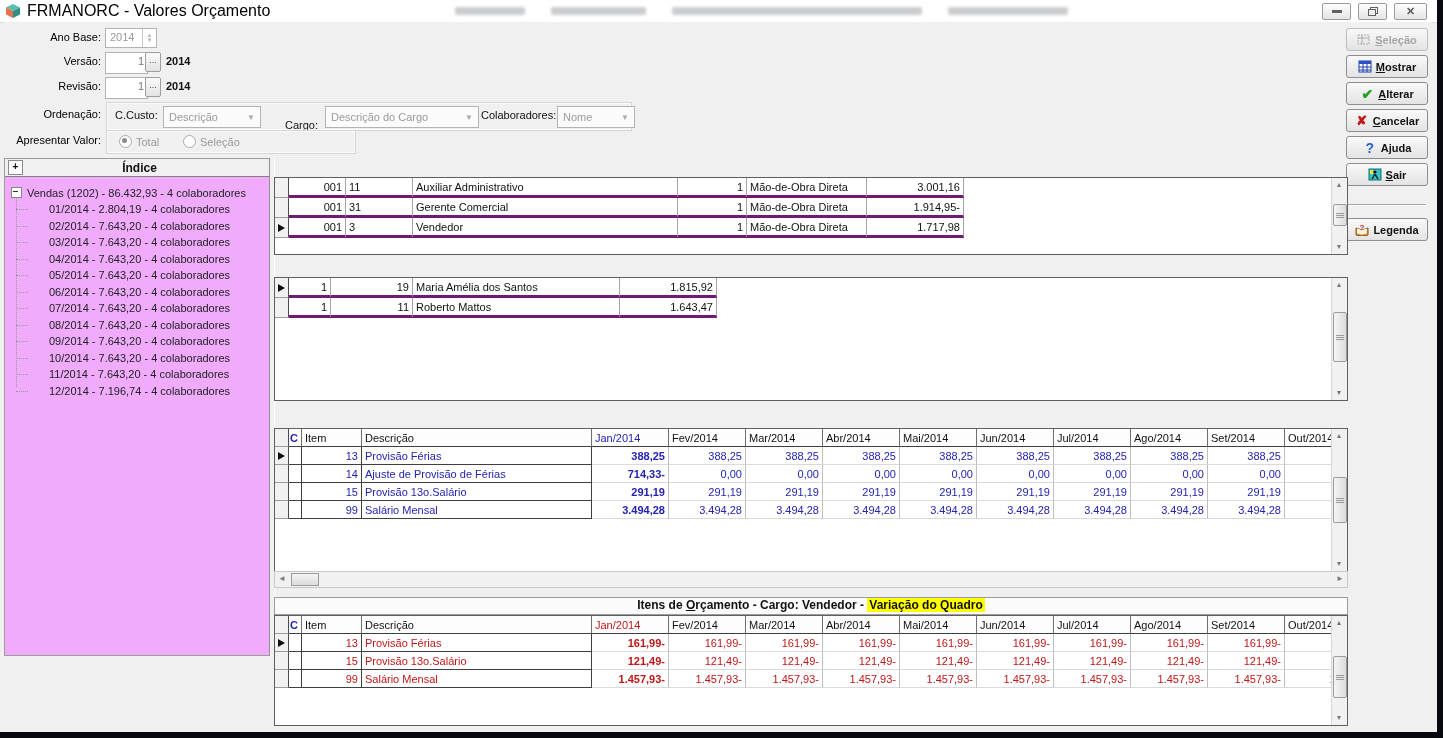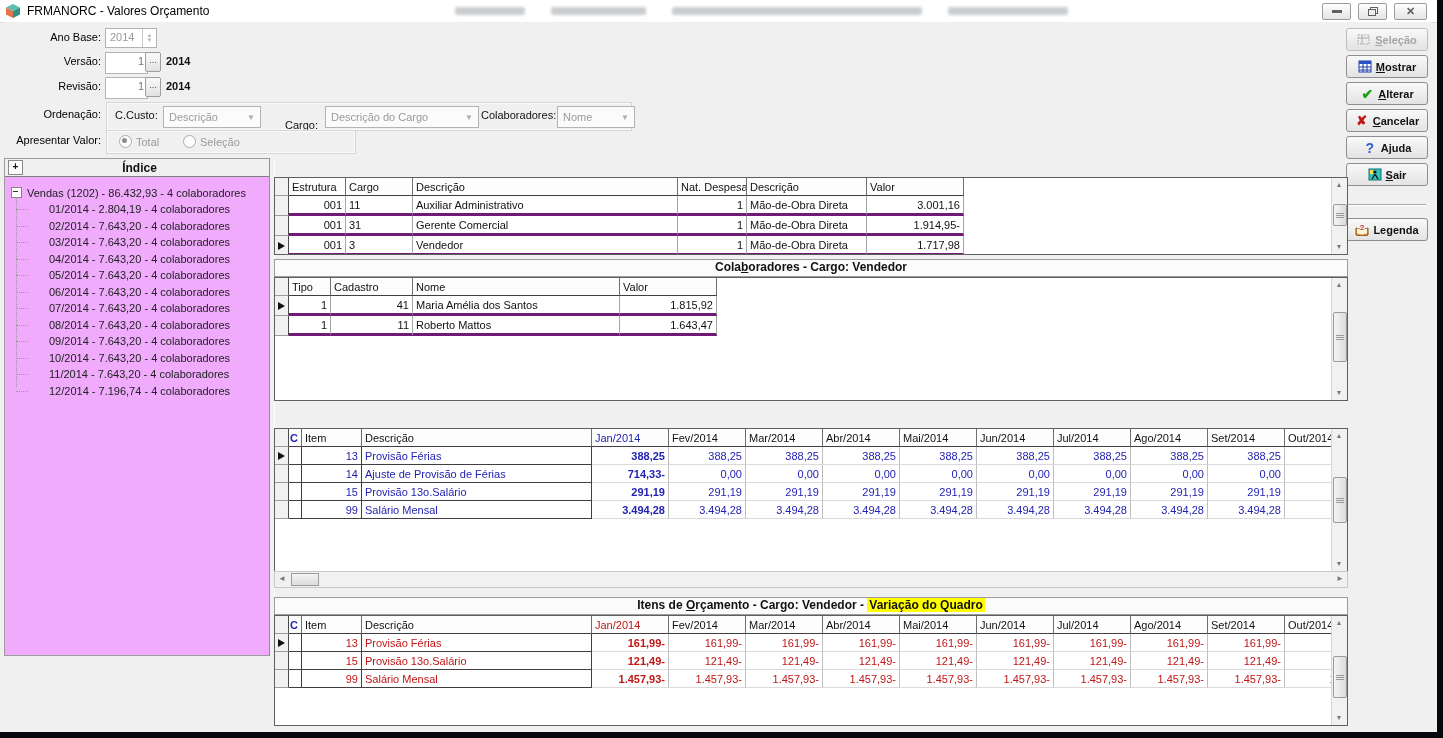--- a/index.html
+++ b/index.html
@@ -4,21 +4,21 @@
 <style>
   html,body{margin:0;padding:0}
   body{width:1443px;height:738px;background:#08080f;position:relative;overflow:hidden;
        font-family:"Liberation Sans",sans-serif;font-size:11px;color:#111;
        -webkit-font-smoothing:antialiased}
   .win{position:absolute;left:0;top:0;width:1437px;height:732px;background:#f0f0f0}
   
   .titlebar{position:absolute;left:0;top:0;right:0;height:22px;background:#fff;
             border-bottom:1px solid #dcdcdc;display:flex;align-items:center}
   .appicon{width:16px;height:16px;margin:0 6px 0 5px;flex:0 0 auto}
-  .wtitle{font-size:12px;color:#000}
+  .wtitle{font-size:16px;color:#000}
   .blobs{position:absolute;left:455px;top:7px;height:8px;display:flex;gap:26px;filter:blur(1.5px);opacity:.55}
   .blob{background:#9fa3a8;height:8px;border-radius:2px}
   .wctrls{margin-left:auto;display:flex;gap:7px;margin-right:10px}
   .wbtn{width:27px;height:15px;border:1px solid #9b9b9b;border-radius:2px;
         background:linear-gradient(#fefefe,#e4e4e4);display:flex;align-items:center;justify-content:center;color:#555}
   .min-glyph{width:10px;height:3px;background:#606060}
   .rst-glyph{position:relative;width:9px;height:8px}
   .rst-glyph:before{content:"";position:absolute;left:2px;top:0;width:6px;height:5px;border:1px solid #606060}
   .rst-glyph:after{content:"";position:absolute;left:0;top:2px;width:6px;height:5px;border:1px solid #606060;background:#eee}
   .x-glyph{font-size:11px;line-height:10px;color:#606060;font-weight:bold}
@@ -250,29 +250,20 @@
           <colgroup>
               <col style="width:14px">
               <col style="width:57px">
               <col style="width:67px">
               <col style="width:265px">
               <col style="width:69px">
               <col style="width:120px">
               <col style="width:97px">
             </colgroup>
           <tbody>
-              <tr>
-                <th class="ind"></th>
-              <th>Estrutura</th>
-                <th>Cargo</th>
-                <th>Descrição</th>
-              <th>Nat. Despesa</th>
-                <th>Descrição</th>
-                <th>Valor</th>
-              </tr>
           <tr>
                 <td class="ind"></td>
                 <td class="num">001</td>
                 <td>11</td>
                 <td>Auxiliar Administrativo</td>
                 <td class="num">1</td>
                 <td>Mão-de-Obra Direta</td>
                 <td class="num">3.001,16</td>
               </tr>
           <tr>
@@ -296,45 +287,35 @@
         </tbody>
           </table>
       </div>
       <div class="vsb">
         <div class="sbtn up">▲</div>
         <div class="thumb" style="top:26px;height:20px"></div>
         <div class="sbtn dn">▼</div>
       </div>
     </div>
 
-    <div class="ttl" style="top:237px">
-      <span>Cola</span><u>b</u><span>oradores - Cargo: Vendedor</span>
-    </div>
     <div class="grid g12" style="top:255px;height:122px">
       <div class="gview">
         <table class="g" style="width:442px">
           <colgroup>
               <col style="width:14px">
               <col style="width:42px">
               <col style="width:82px">
               <col style="width:207px">
               <col style="width:97px">
             </colgroup>
           <tbody>
-              <tr>
-                <th class="ind"></th>
-                <th>Tipo</th>
-                <th>Cadastro</th>
-                <th>Nome</th>
-                <th>Valor</th>
-              </tr>
           <tr>
                 <td class="ind"><span class="sel-tri"></span></td>
                 <td class="num">1</td>
-                <td class="num">41</td>
+                <td class="num">19</td>
                 <td>Maria Amélia dos Santos</td>
                 <td class="num">1.815,92</td>
               </tr>
           <tr>
                 <td class="ind"></td>
                 <td class="num">1</td>
                 <td class="num">11</td>
                 <td>Roberto Mattos</td>
                 <td class="num">1.643,47</td>
               </tr>

